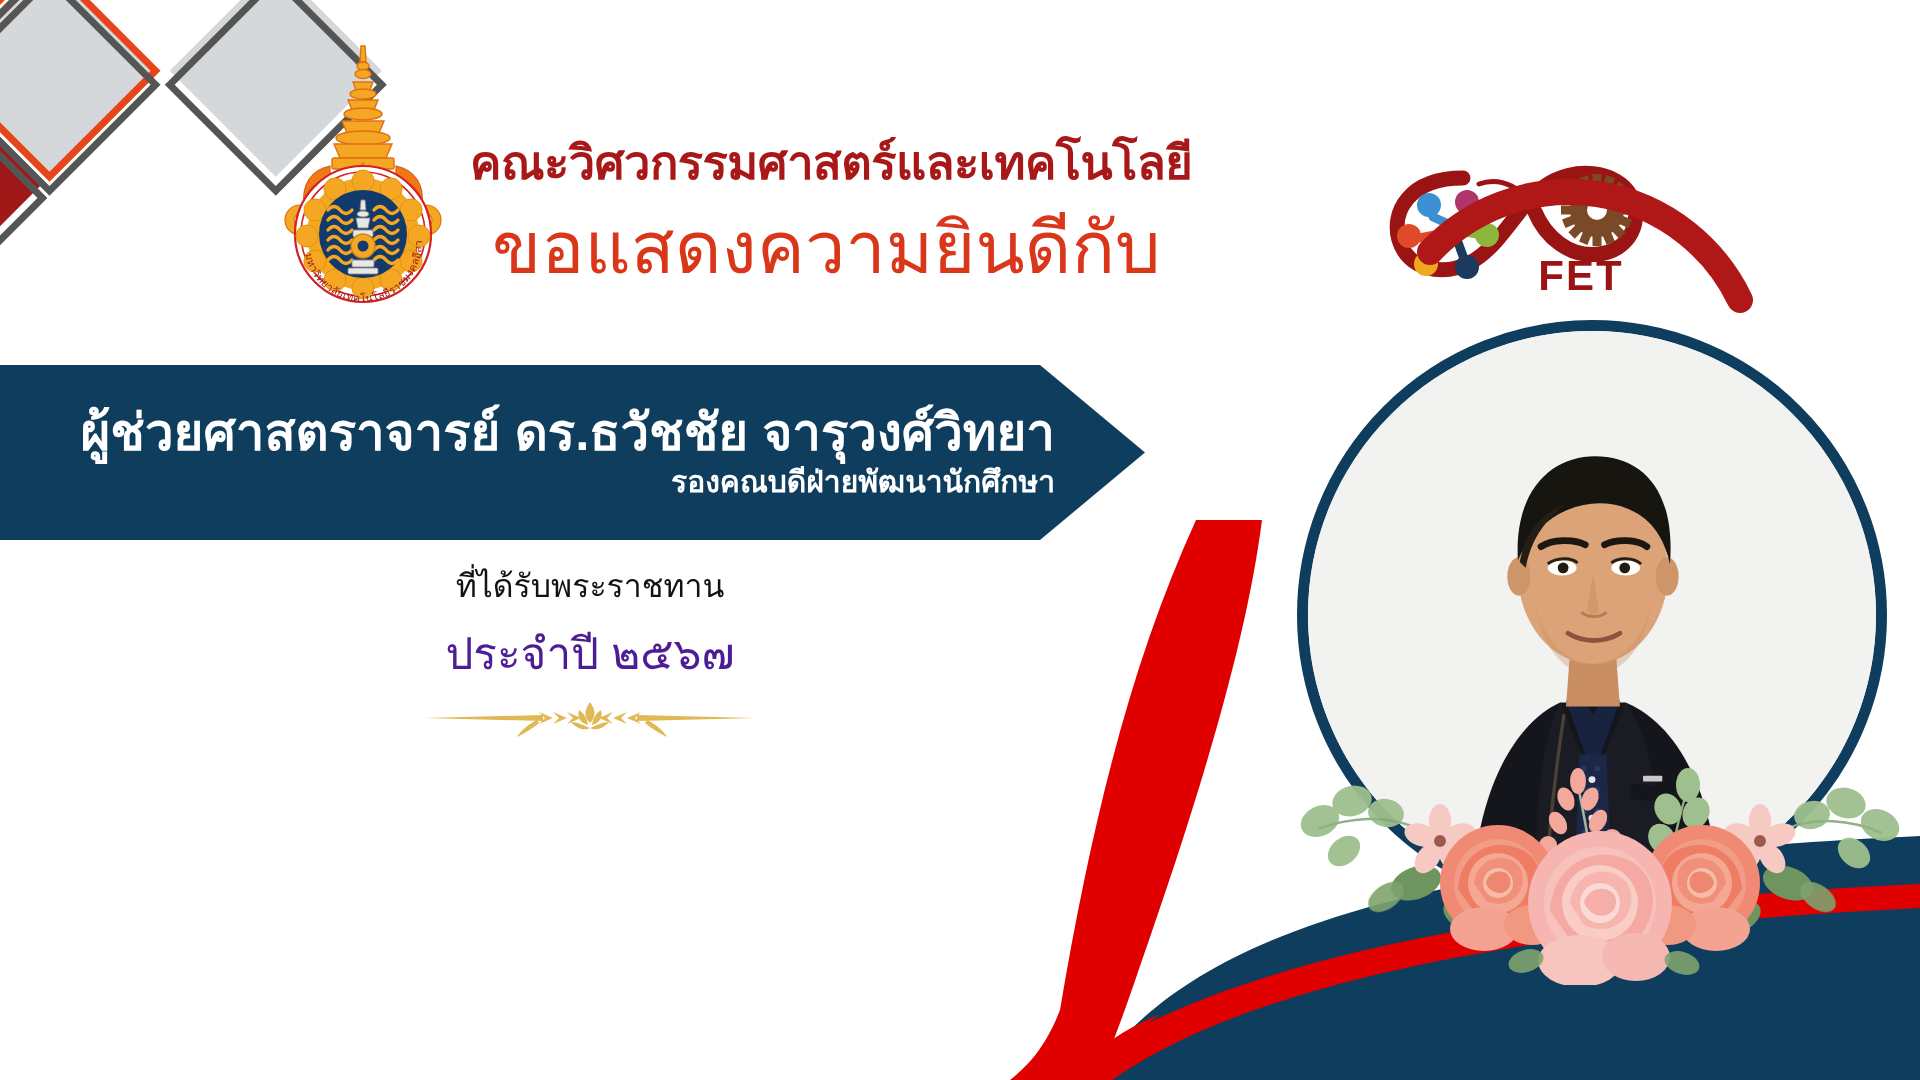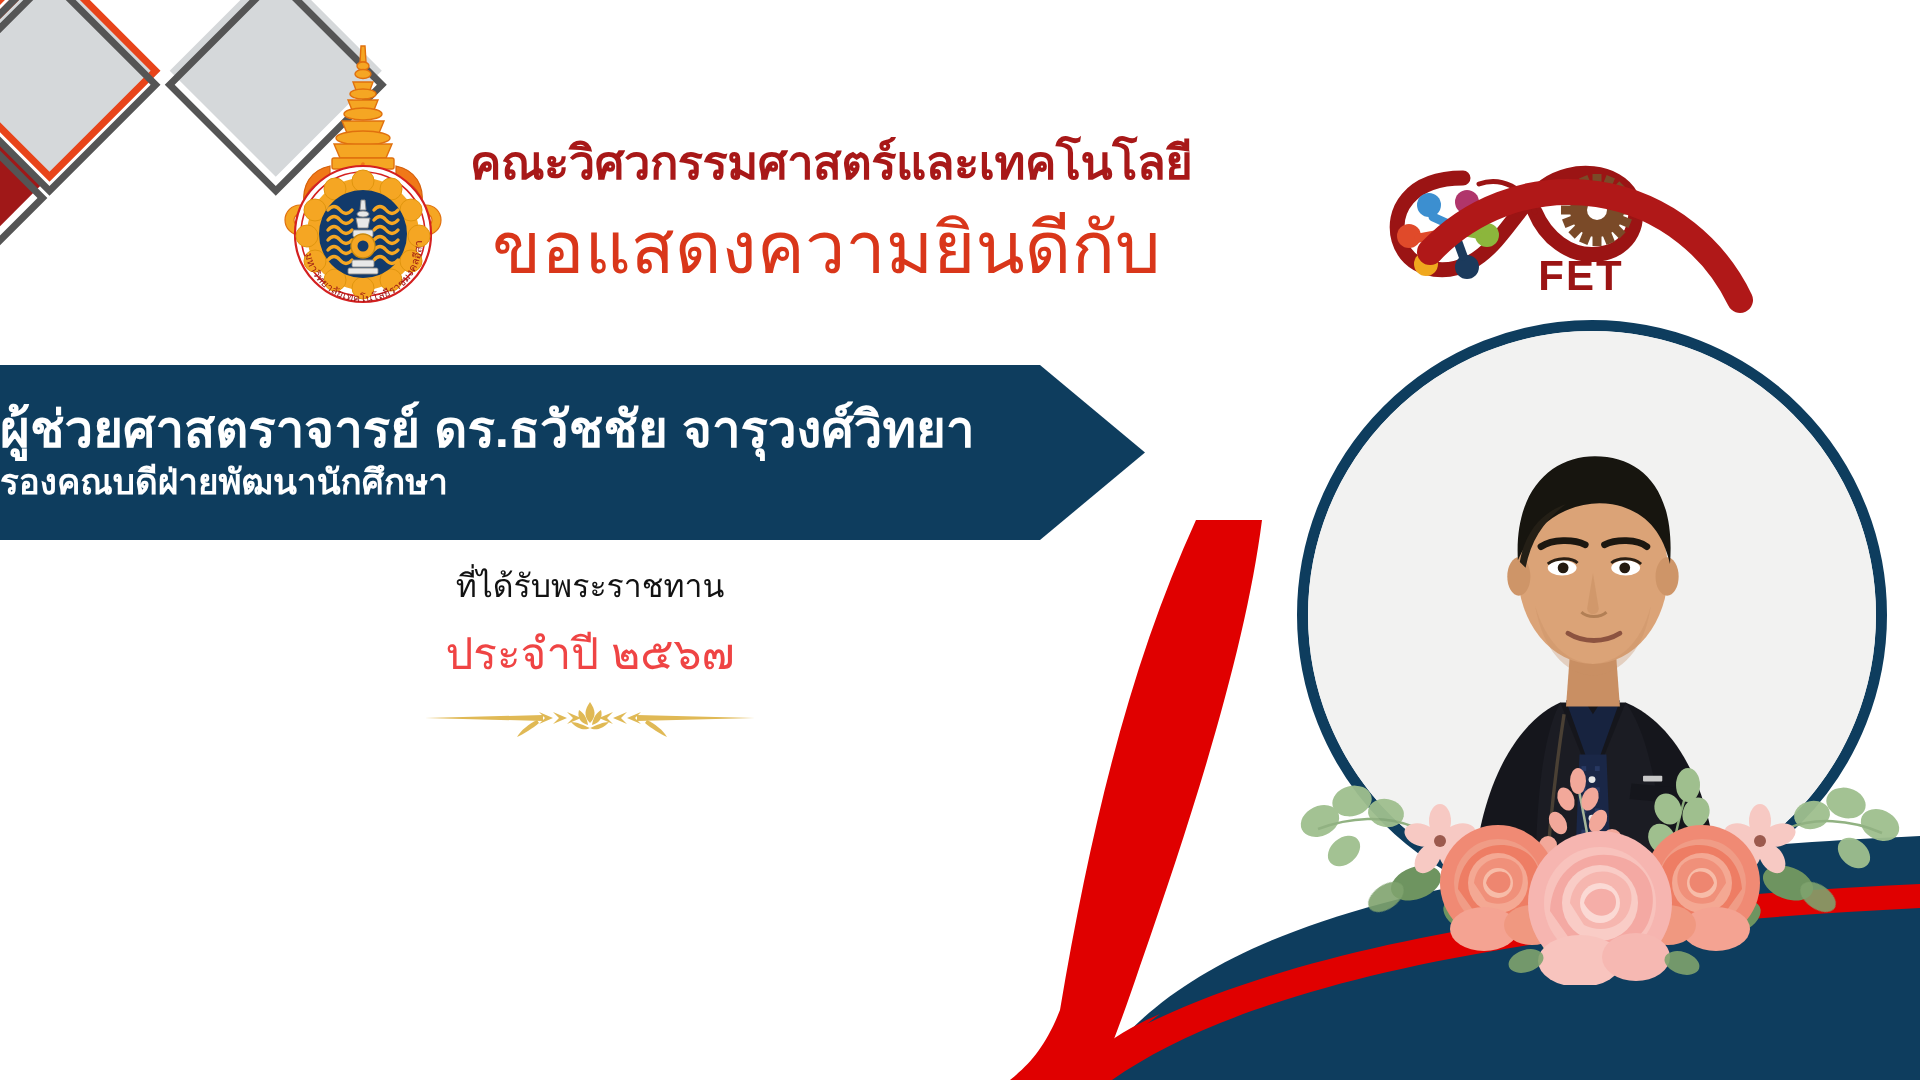--- a/index.html
+++ b/index.html
@@ -27,31 +27,31 @@
   }
 
   
   #fet-logo { position:absolute; left:1385px; top:150px; width:270px; height:160px; }
 
   
   #name-banner {
     position:absolute; left:0px; top:365px; width:1145px; height:175px;
     background:#0E3D5E;
     clip-path: polygon(0 0, 1040px 0, 1145px 50%, 1040px 100%, 0 100%);
-    display:flex; flex-direction:column; align-items:flex-start; justify-content:center;
+    display:flex; flex-direction:column; align-items:flex-end; justify-content:center;
     padding-right:90px;
   }
   #banner-name  { font-size:51px; font-weight:bold; color:#ffffff; white-space:nowrap; line-height:1.12; }
-  #banner-role  { font-size:35px; font-weight:bold; color:#ffffff; white-space:nowrap; line-height:1.25; margin-top:2px; }
+  #banner-role  { font-size:30px; font-weight:bold; color:#ffffff; white-space:nowrap; line-height:1.25; margin-top:2px; }
 
   
   #award-block { position:absolute; left:60px; top:565px; width:1060px; text-align:center; }
   #award-line1 { font-size:32px; color:#121212; font-weight:400; line-height:1.35; }
   #award-medal { font-size:72px; color:#A41C1C; font-weight:400; line-height:1.3; margin-top:10px; }
-  #award-year  { font-size:44px; color:#ef4444; font-weight:400; line-height:1.35; margin-top:16px; }
+  #award-year  { font-size:44px; color:#4c1d95; font-weight:400; line-height:1.35; margin-top:16px; }
   #gold-divider { margin:16px auto 0; width:330px; height:46px; }
 
   
   #photo-circle {
     position:absolute; left:1297px; top:320px; width:590px; height:590px;
     border-radius:50%; border:11px solid #0E3D5E; overflow:hidden; background:#f2f2f2;
   }
   #photo-inner { position:absolute; inset:0; }
 
   

